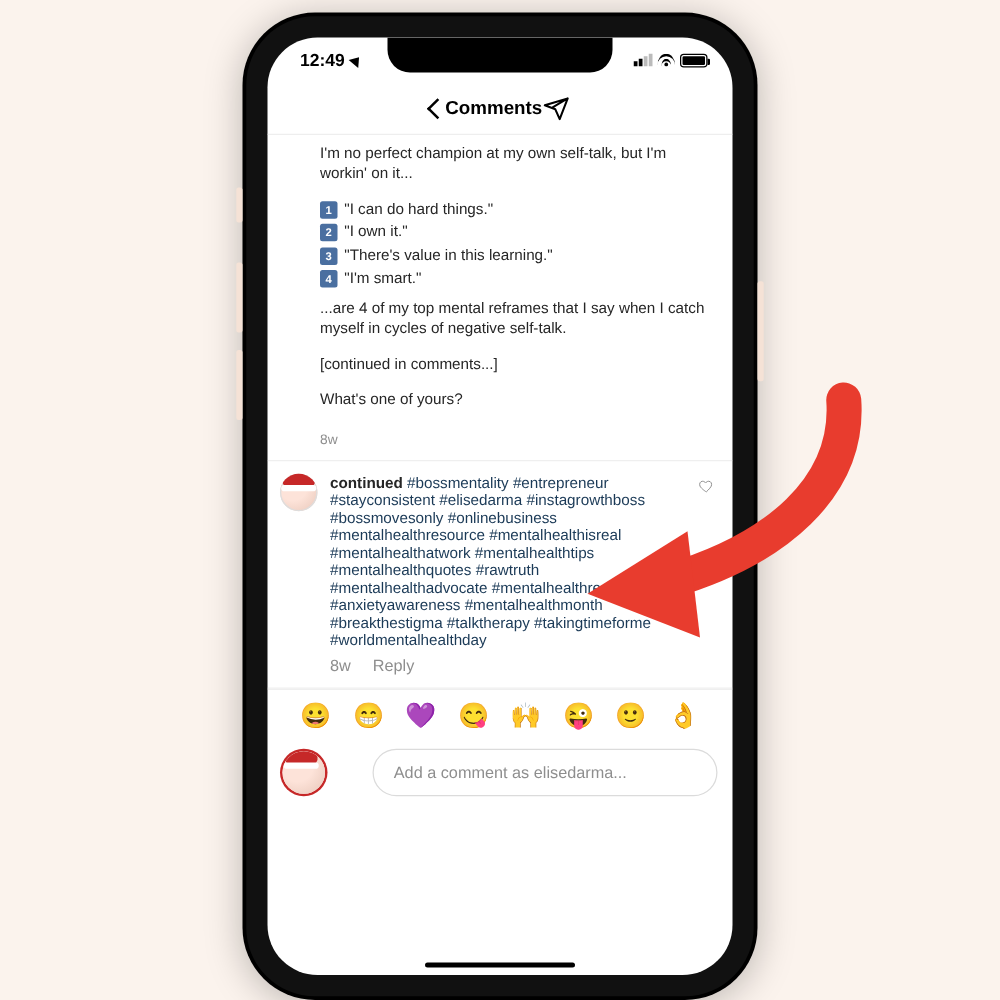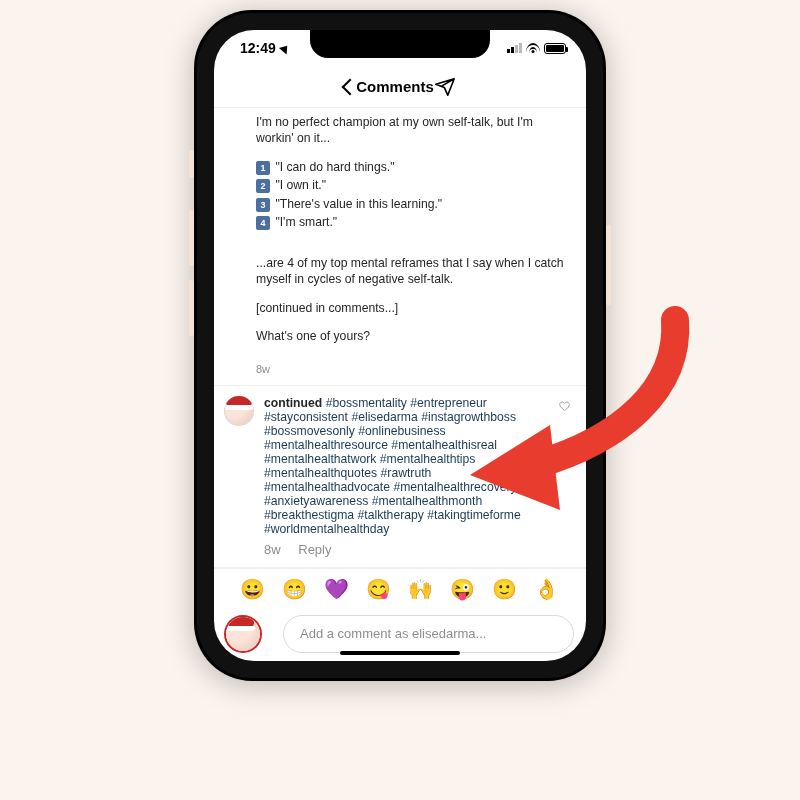--- a/index.html
+++ b/index.html
@@ -8,21 +8,21 @@
     background: #fbf3ed;
     font-family: -apple-system, BlinkMacSystemFont, "Helvetica Neue", Arial, sans-serif;
     position: relative;
     overflow: hidden;
   }
 
   
   .phone {
     position: absolute;
     left: 194px; top: 10px;
-    width: 412px; height: 671px;
+    width: 412px; height: 790px;
     background: #000;
     border-radius: 58px;
     box-shadow: 0 4px 30px rgba(0,0,0,.25);
   }
   .phone .rim {
     position:absolute; inset:3px;
     border-radius:55px;
     background:#111;
   }
   
@@ -127,21 +127,21 @@
 
   
   .emoji-bar {
     border-top:1px solid #efefef;
     display:flex; justify-content:space-around;
     padding:8px 18px; font-size:20px;
   }
 
   
   .input-row {
-    display:flex; align-items:center; gap:13px;
+    display:flex; align-items:center; gap:28px;
     padding:6px 12px 18px 12px;
   }
   .input-row .avatar{ width:34px;height:34px;flex:0 0 34px; box-shadow:0 0 0 2px #c62828;}
   .input-pill {
     flex:1 1 auto; height:38px; border:1px solid #dbdbdb; border-radius:20px;
     display:flex; align-items:center; padding:0 16px; color:#8e8e8e; font-size:13px;
   }
 
   .home-indicator {
     position:absolute; bottom:6px; left:50%; transform:translateX(-50%);
@@ -201,21 +201,21 @@
 
     <div class="content">
       <div class="caption-block">
         <p>I'm no perfect champion at my own self-talk, but I'm workin' on it...</p>
         <div>
           <div class="numline"><span class="num-emoji">1</span> <span>"I can do hard things."</span></div>
           <div class="numline"><span class="num-emoji">2</span> <span>"I own it."</span></div>
           <div class="numline"><span class="num-emoji">3</span> <span>"There's value in this learning."</span></div>
           <div class="numline"><span class="num-emoji">4</span> <span>"I'm smart."</span></div>
         </div>
-        <p style="margin-top:24px">...are 4 of my top mental reframes that I say when I catch myself in cycles of negative self-talk.</p>
+        <p style="margin-top:7px">...are 4 of my top mental reframes that I say when I catch myself in cycles of negative self-talk.</p>
         <p>[continued in comments...]</p>
         <p>What's one of yours?</p>
       </div>
       <div class="age">8w</div>
       <div class="divider"></div>
 
       <div class="comment-row">
         <div class="avatar hat"></div>
         <div class="comment-body">
           <span class="username">continued</span>

